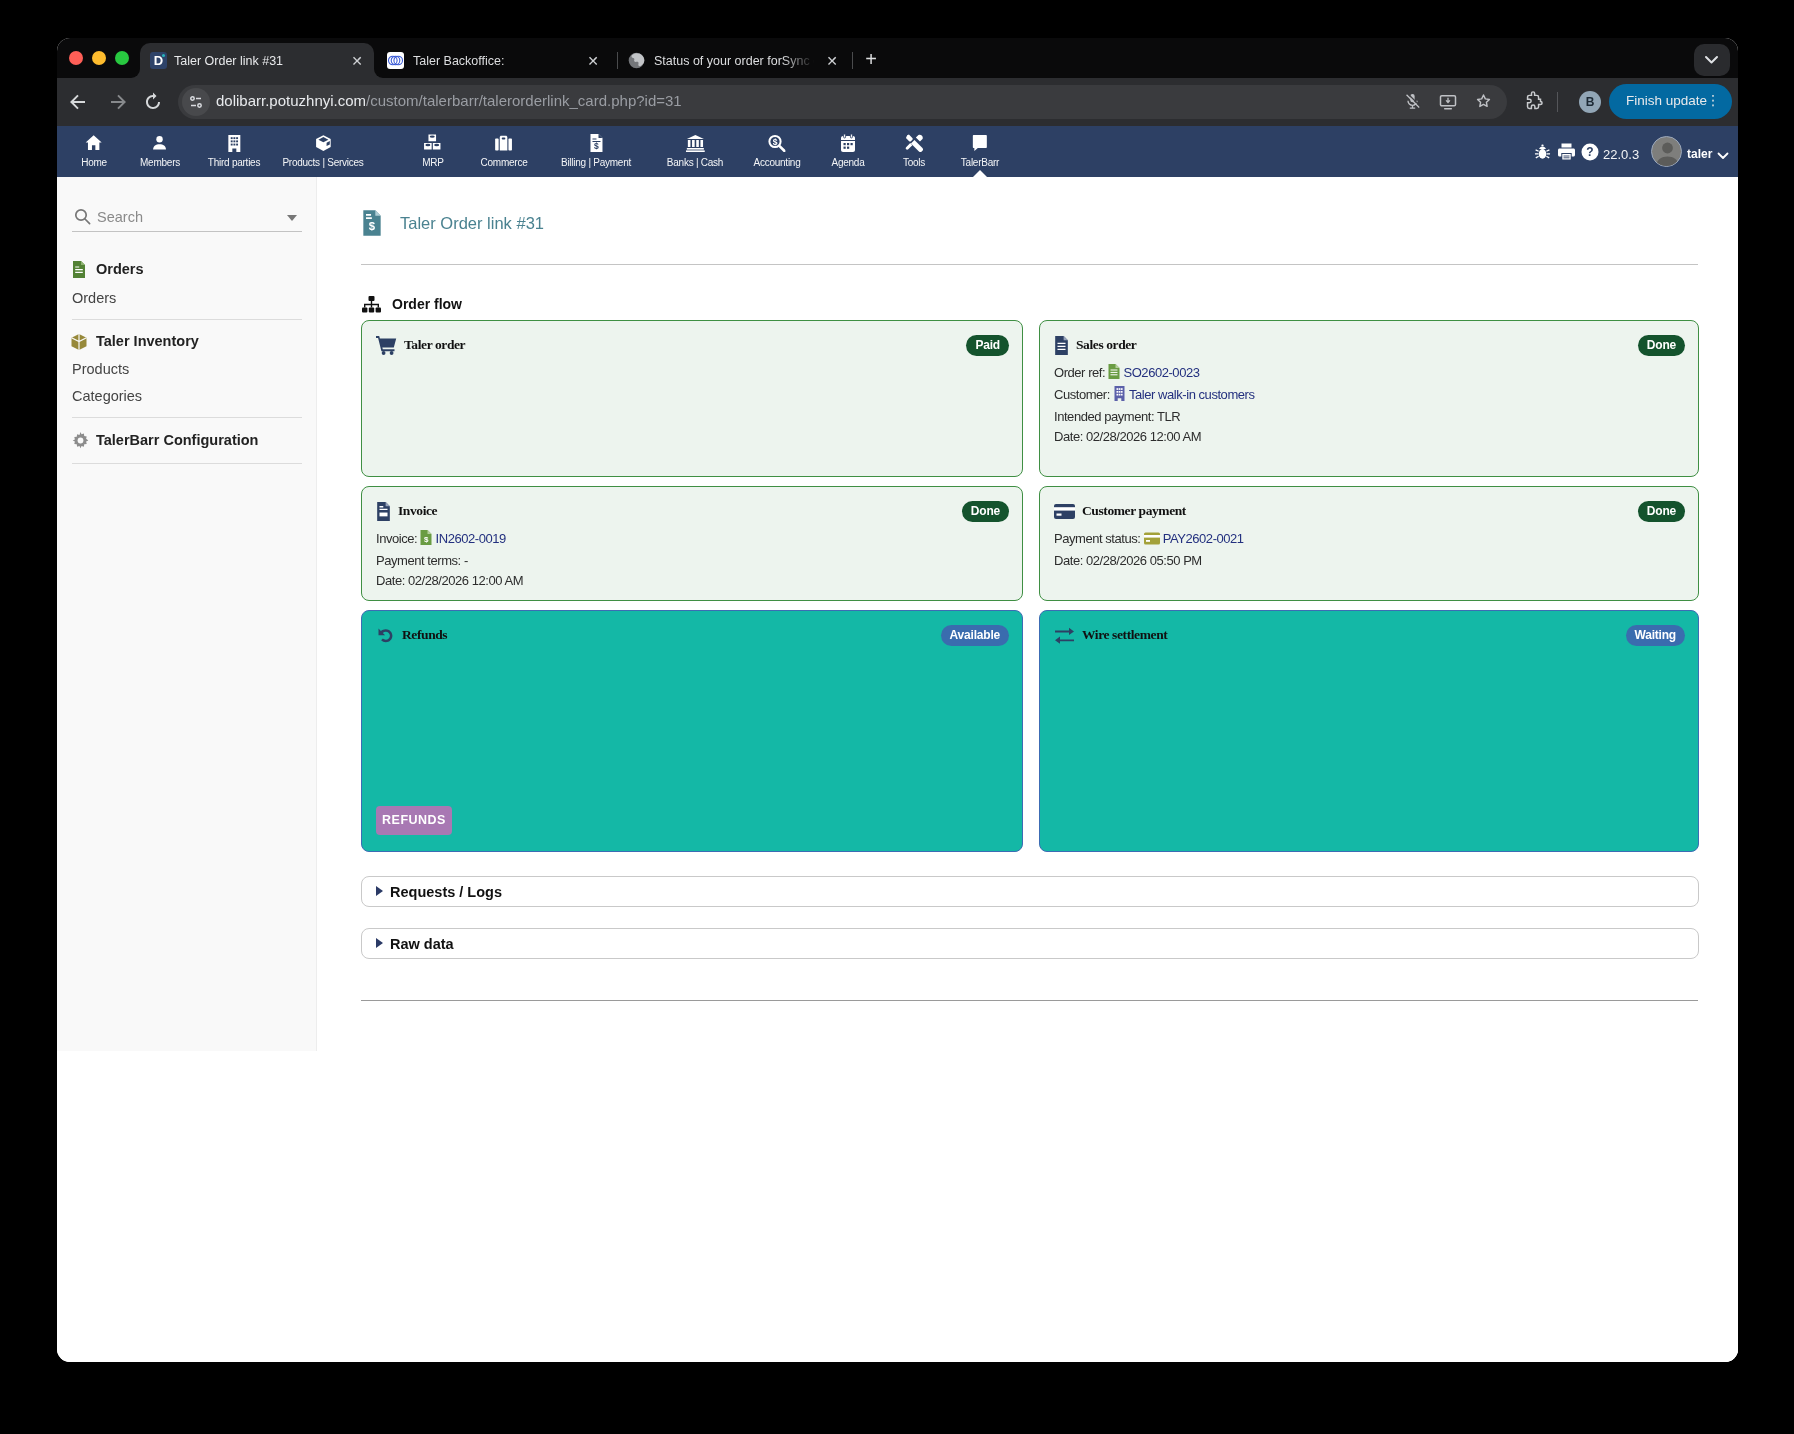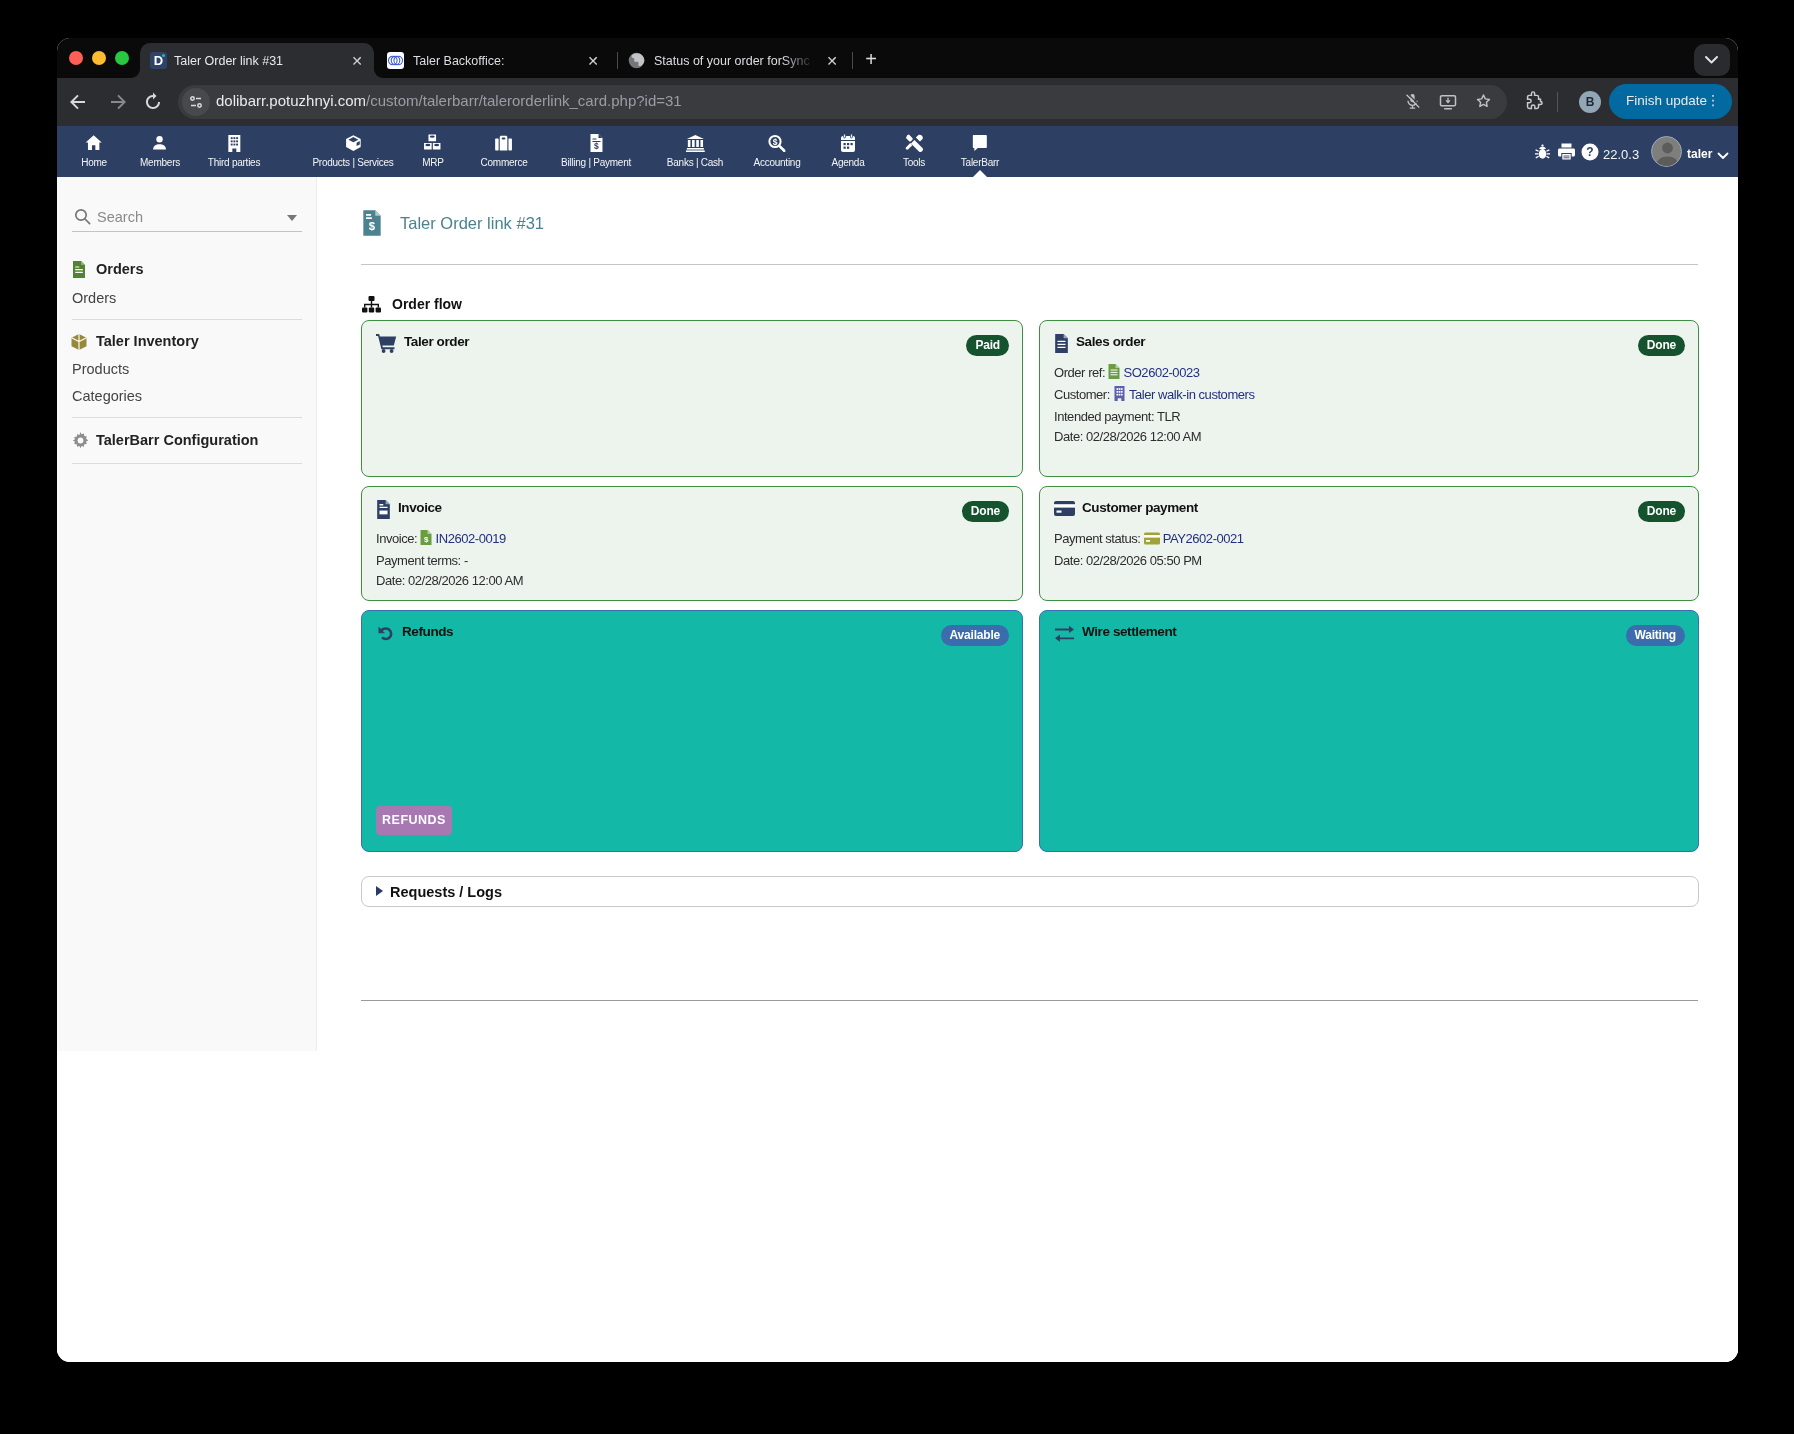--- a/index.html
+++ b/index.html
@@ -67,21 +67,21 @@
 .main { position:absolute; left:260px; top:0; width:1421px; height:100%; background:#fff; }
 .titleic { position:absolute; left:45px; top:33px; }
 .titletx { position:absolute; left:83px; top:37px; font-size:16.5px; color:#4a8290; }
 .hr1 { position:absolute; left:44px; top:87px; width:1337px; height:1px; background:#c4c4c4; }
 .ofic { position:absolute; left:45px; top:119px; }
 .oftx { position:absolute; left:75px; top:119px; font-size:14px; font-weight:bold; color:#111; }
 
 .card { position:absolute; border-radius:8px; }
 .card.green { background:#edf4ee; border:1.5px solid #3f8f43; }
 .card.blue { background:#14b8a6; border:1.5px solid #3c6cb4;padding-left:48px; }
-.chead { position:absolute; left:14px; top:13px; height:22px; display:flex; gap:7px; }
+.chead { position:absolute; left:14px; top:13px; height:22px; display:flex; align-items:center; gap:7px;font-family:Liberation Serif, serif; }
 .chead b { font-size:13.5px; letter-spacing:-0.4px; color:#111; }
 .badge { position:absolute; right:13px; top:14px; height:21px; border-radius:11px; color:#fff; font-size:12px; letter-spacing:-0.2px; font-weight:bold; line-height:21px; padding:0 9px; }
 .badge.g { background:#14532d; }
 .badge.b { background:#3a6cae; }
 .cbody { position:absolute; left:14px; top:42px; font-size:13px; letter-spacing:-0.45px; color:#2d2d2d; line-height:20px; }
 .cbody .lk { color:#23307f; }
 .cbody .mini { display:inline-block; vertical-align:-2px; }
 .refbtn { position:absolute; left:14px; top:195px; width:76px; height:29px; background:#a878b3; border-radius:4px; color:#fff; font-size:12.5px; font-weight:bold; text-align:center; line-height:29px; letter-spacing:0.5px; }
 
 .panel { position:absolute; left:44px; width:1338px; height:31px; border:1px solid #c9c9c9; border-radius:8px; }
@@ -213,21 +213,21 @@
               <rect x="6.1" y="6.4" width="1.9" height="1.9"></rect>
               <rect x="8.8" y="6.4" width="1.9" height="1.9"></rect>
               <rect x="3.4" y="9.6" width="1.9" height="1.9"></rect>
               <rect x="6.1" y="9.6" width="1.9" height="1.9"></rect>
               <rect x="8.8" y="9.6" width="1.9" height="1.9"></rect>
             </g>
           </svg>
         </div>
       <div class="lb">Third parties</div>
     </div>
-    <div class="mitem" style="left:296px;transform:translateX(-50%);">
+    <div class="mitem" style="left:266px;transform:translateX(-50%);">
       <div class="ic">
           <svg width="18" height="18" viewBox="0 0 18 18">
             <path d="M9 1.2 16.3 4.9v8.2L9 16.9 1.7 13.1V4.9z" fill="#fff"></path>
             <path d="M9 3.1 14 5.7 9 8.3 4 5.7z" fill="#2d4064"></path>
             <path d="M12.2 8.7l3.2-1.6v3.3l-3.2 1.6z" fill="#2d4064"></path>
           </svg>
         </div>
       <div class="lb">Products | Services</div>
     </div>
     <div class="mitem" style="left:376px;transform:translateX(-50%);">
@@ -529,16 +529,20 @@
             </svg>
             <b>Wire settlement</b>
           </div>
         <div class="badge b">Waiting</div>
       </div>
 
       <div class="panel" style="top:699px;">
           <div class="tri"></div>
           <b>Requests / Logs</b>
         </div>
+      <div class="panel" style="top:751px;">
+          <div class="tri"></div>
+          <b>Raw data</b>
+        </div>
       <div class="hr2"></div>
     </div>
   </div>
 </div>
 
 </body></html>

